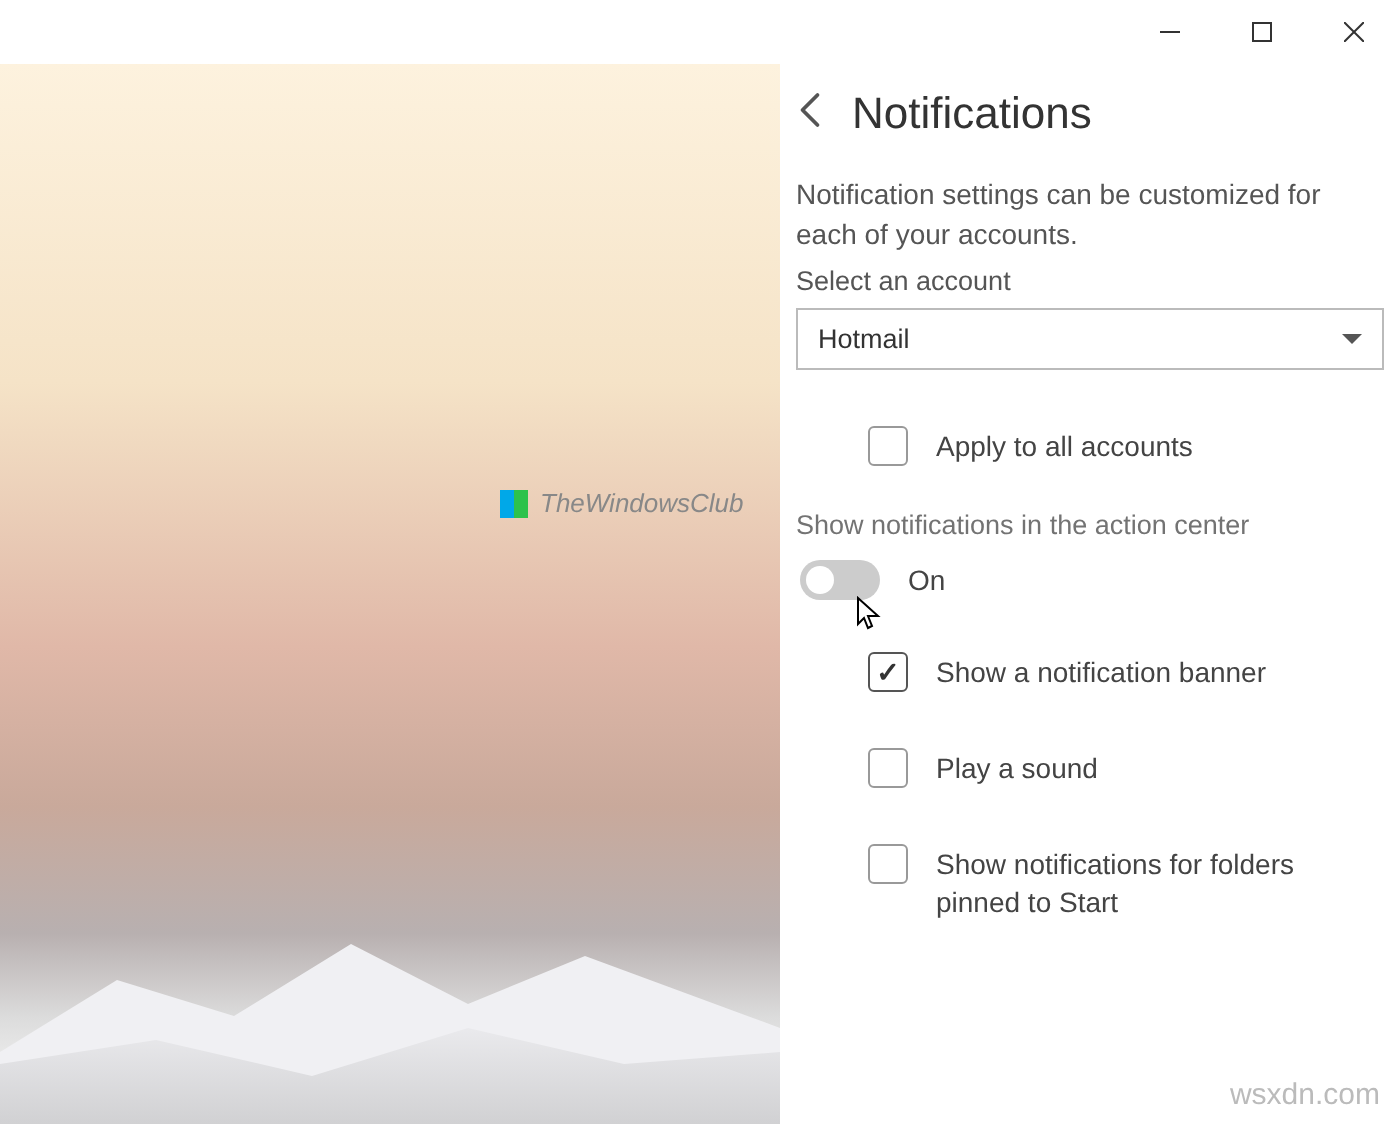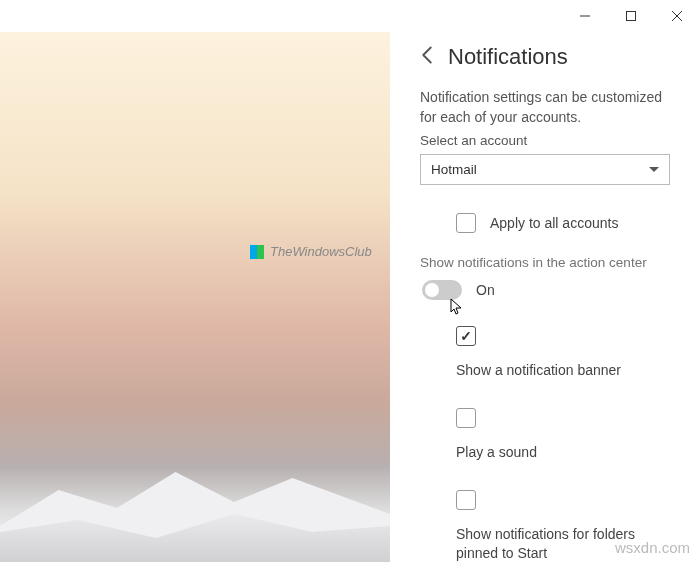--- a/index.html
+++ b/index.html
@@ -39,42 +39,42 @@
       z-index: 10;
     }
     .titlebar-btn {
       width: 46px; height: 32px; display: flex; align-items: center; justify-content: center;
       color: #333; cursor: default;
     }
     .titlebar-btn svg { width: 10px; height: 10px; }
     
     .panel {
       position: absolute; top: 32px; right: 0; width: 310px; height: 530px;
-      background: #fff; z-index: 5; padding: 12px 30px;
+      background: #fff; z-index: 5; padding: 12px 8px;
       color: #333;
     }
     
     .header-row { display: flex; align-items: center; gap: 14px; margin-bottom: 18px; }
     .back-icon { color: #555; }
     .back-icon svg { width: 14px; height: 20px; stroke: currentColor; }
     .page-title { font-size: 22px; font-weight: 400; color: #333; }
     
     .description { font-size: 14px; color: #555; line-height: 1.4; margin-bottom: 6px; }
     .label-text { font-size: 13.5px; color: #555; margin-bottom: 6px; display: block; }
     
     .select-box {
       width: 100%; border: 1px solid #bbb; background: #fff;
       padding: 7px 10px; font-size: 13.5px; color: #333;
       display: flex; justify-content: space-between; align-items: center;
       margin-bottom: 20px;
     }
     .chevron svg { width: 10px; height: 10px; fill: #555; }
     
     .checkbox-row { display: flex; align-items: flex-start; gap: 14px; padding: 8px 0 8px 36px; }
-    .checkbox-row.tight { padding-left: 36px; flex-direction: column; }
+    .checkbox-row.tight { padding-left: 36px; }
     .checkbox {
       width: 20px; height: 20px; border: 1.5px solid #999; border-radius: 3px;
       flex-shrink: 0; display: flex; align-items: center; justify-content: center;
     }
     .checkbox.checked { border-color: #555; }
     .checkbox.checked::after {
       content: "✓"; font-size: 14px; color: #333; font-weight: bold;
     }
     .checkbox-label { font-size: 14px; color: #444; line-height: 1.35; padding-top: 1px; }
     

